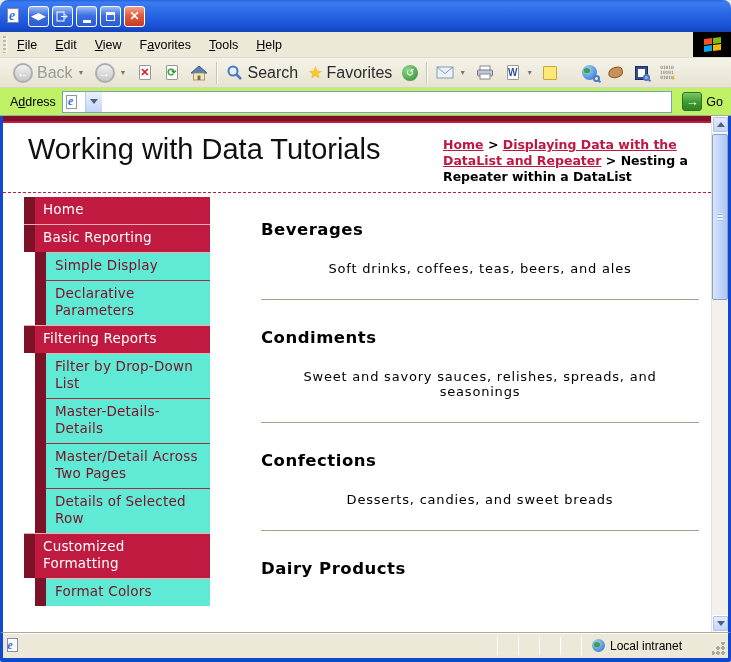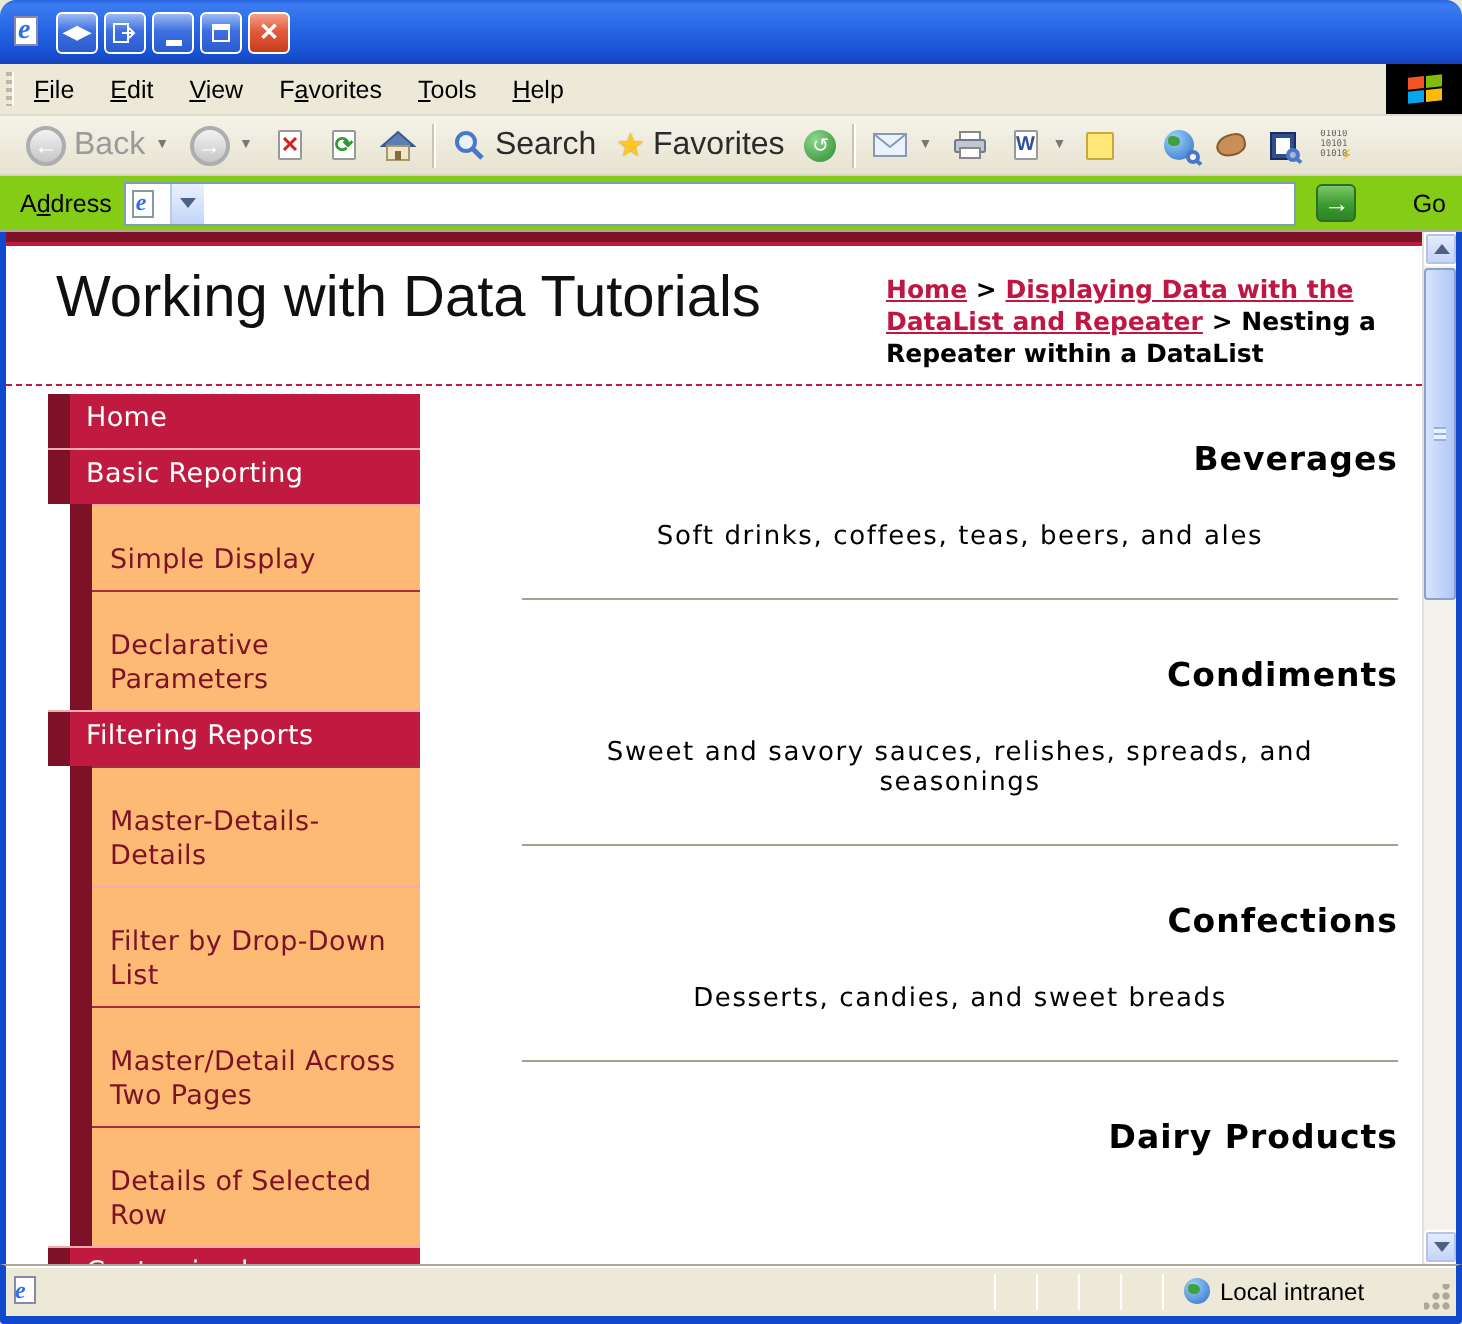--- a/index.html
+++ b/index.html
@@ -65,57 +65,57 @@
   .globe{width:15px;height:15px;border-radius:50%;background:radial-gradient(circle at 35% 30%,#9CD4F8,#2E6CC8);position:relative;}
   .globe::after{content:"";position:absolute;left:2px;top:3px;width:6px;height:5px;background:#3FA03F;border-radius:40% 60% 50% 50%;}
   .paw{width:15px;height:11px;background:#C89058;border:1px solid #8A5A28;border-radius:60% 40% 50% 50%;transform:rotate(-12deg);}
   .bookmag{width:13px;height:14px;background:#2E4E8E;border:1px solid #1A2E5E;position:relative;}
   .bookmag::before{content:"";position:absolute;left:2px;top:2px;right:2px;bottom:2px;background:#fff;}
   .mag{position:absolute;right:-3px;bottom:-2px;width:7px;height:7px;border:2px solid #4A78C8;border-radius:50%;background:rgba(255,255,255,.6);}
   .mag::after{content:"";position:absolute;right:-3px;bottom:-2px;width:4px;height:2px;background:#4A78C8;transform:rotate(40deg);}
   .binary{width:15px;height:15px;font:4.5px "DejaVu Sans Mono",monospace;color:#666;line-height:5px;overflow:hidden;position:relative;}
   .binary::after{content:"⚡";position:absolute;right:-1px;bottom:-1px;color:#E8B000;font-size:9px;}
   
-  .addressbar{height:28px;flex:0 0 28px;display:flex;align-items:center;background:#84cc16;
+  .addressbar{height:28px;flex:0 0 28px;display:flex;align-items:center;background:#bef264;
     border-bottom:1px solid #ACA899;padding-right:4px;}
   .addr-label{font-size:12.5px;color:#000;padding:0 6px 0 2px;}
   .addr-field{flex:1;height:22px;background:#fff;border:1px solid #7F9DB9;display:flex;align-items:center;padding-left:3px;}
   .addr-field .pg-ic{width:13px;height:16px;position:relative;margin-right:4px;flex:0 0 13px;}
   .addr-field .pg-ic .pg{position:absolute;width:11px;height:14px;background:#fff;border:1px solid #8899AA;top:1px;}
   .addr-field .pg-ic .e{position:absolute;left:2px;top:0;color:#2F6FE8;font:bold italic 12px "Liberation Serif",serif;}
   .addr-url{font-size:12.5px;font-style:italic;color:#000;white-space:nowrap;overflow:hidden;flex:1;}
   .addr-drop{width:17px;height:20px;margin-left:2px;background:linear-gradient(180deg,#E9F1FE,#C3D5F9);
     border-left:1px solid #B8CBEA;display:flex;align-items:center;justify-content:center;}
   .chev-down{width:0;height:0;border-left:4px solid transparent;border-right:4px solid transparent;border-top:5px solid #4D6185;}
   .go-btn{display:flex;align-items:center;gap:4px;margin-left:6px;padding:1px 4px;}
   .go-sq{width:20px;height:19px;border-radius:3px;border:1px solid #2E6E28;
     background:linear-gradient(180deg,#7CC868,#3C9A30 55%,#2E8224);color:#fff;font-weight:bold;font-size:13px;
     display:flex;align-items:center;justify-content:center;}
-  .go-lbl{font-size:12.5px;color:#000;margin-left:24px;}
+  .go-lbl{font-size:12.5px;color:#000;}
   
   .content{flex:1;position:relative;background:#fff;border-left:3px solid #1048CE;border-right:3px solid #1048CE;overflow:hidden;}
   .topbar{height:7px;background:#7D1127;border-bottom:2px solid #C01A41;}
   .page{position:absolute;left:0;top:0;right:17px;bottom:0;background:#fff;overflow:hidden;
     font-family:"DejaVu Sans",sans-serif;}
   .site-header{position:relative;padding:10px 8px 16px 25px;border-bottom:1px dashed #C01A41;min-height:70px;}
   .site-title{font-family:"Liberation Sans",sans-serif;font-size:29px;color:#101010;letter-spacing:0;}
   .breadcrumb{position:absolute;right:6px;top:14px;width:262px;font-size:12.5px;font-weight:bold;line-height:16px;color:#000;}
   .breadcrumb a{color:#BE1741;text-decoration:underline;cursor:pointer;}
   .body-row{display:flex;align-items:flex-start;}
   .menu{width:186px;flex:0 0 186px;margin:4px 0 0 21px;font-size:13.5px;line-height:17px;letter-spacing:.2px;}
   .mi{position:relative;cursor:pointer;}
   .mi.l1{background:#C01A41;color:#fff;padding:4px 8px 6px 19px;border-top:1px solid #F2ACB0;}
   .mi.l1::before{content:"";position:absolute;left:0;top:0;bottom:0;width:11px;background:#7D1127;}
-  .mi.l2{margin-left:11px;background:#fdba74;color:#7D1127;padding:19px 8px 6px 20px;border-top:1px solid #A72C3D;}
+  .mi.l2{margin-left:11px;background:#5eead4;color:#7D1127;padding:4px 8px 6px 20px;border-top:1px solid #A72C3D;}
   .mi.l2::before{content:"";position:absolute;left:0;top:-1px;bottom:0;width:11px;background:#7D1127;}
   .mi.l2.first{border-top:1px solid #F2ACB0;}
   .menu .mi.l1:first-child{border-top:none;}
   .main{flex:1;margin:0 12px 0 51px;color:#000;}
   .main h1{font-size:27px;font-weight:bold;margin:14px 0 0;letter-spacing:.5px;}
-  .main h3{font-size:16.5px;font-weight:bold;margin:27px 0 0;letter-spacing:.5px;text-align:right;}
+  .main h3{font-size:16.5px;font-weight:bold;margin:27px 0 0;letter-spacing:.5px;}
   .main p{font-size:13px;margin:22px 0 23px;letter-spacing:.8px;text-align:center;}
   .main hr{border:none;border-top:1px solid #A9A08A;border-bottom:1px solid #fff;margin:0;}
   
   .scrollbar{position:absolute;right:0;top:0;bottom:0;width:17px;background:#F2F1EB;border-left:1px solid #E4E2D8;}
   .sb-btn{position:absolute;left:0;width:17px;height:17px;border:1px solid #fff;border-radius:2px;
     background:linear-gradient(180deg,#E6EDFD,#C2D3F8);box-shadow:inset 0 0 0 1px #B4C4E8;
     display:flex;align-items:center;justify-content:center;}
   .sb-btn.up{top:0;}
   .sb-btn.down{bottom:0;}
   .chev-up{width:0;height:0;border-left:4px solid transparent;border-right:4px solid transparent;border-bottom:5px solid #4D6185;}
@@ -318,22 +318,22 @@
           <a>Home</a><span> &gt; </span><a>Displaying Data with the DataList and Repeater</a><span> &gt; </span><span>Nesting a Repeater within a DataList</span>
         </div>
       </div>
       <div class="body-row">
         <div class="menu">
           <div class="mi l1"><span>Home</span></div>
           <div class="mi l1"><span>Basic Reporting</span></div>
           <div class="mi l2 first"><span>Simple Display</span></div>
           <div class="mi l2"><span>Declarative Parameters</span></div>
           <div class="mi l1"><span>Filtering Reports</span></div>
+          <div class="mi l2 first"><span>Filter by Drop-Down List</span></div>
           <div class="mi l2"><span>Master-Details-Details</span></div>
-          <div class="mi l2 first"><span>Filter by Drop-Down List</span></div>
           <div class="mi l2"><span>Master/Detail Across Two Pages</span></div>
           <div class="mi l2"><span>Details of Selected Row</span></div>
           <div class="mi l1"><span>Customized Formatting</span></div>
           <div class="mi l2 first"><span>Format Colors</span></div>
         </div>
         <div class="main">
           <h3>Beverages</h3>
           <p>Soft drinks, coffees, teas, beers, and ales</p>
           <hr>
           <h3>Condiments</h3>

